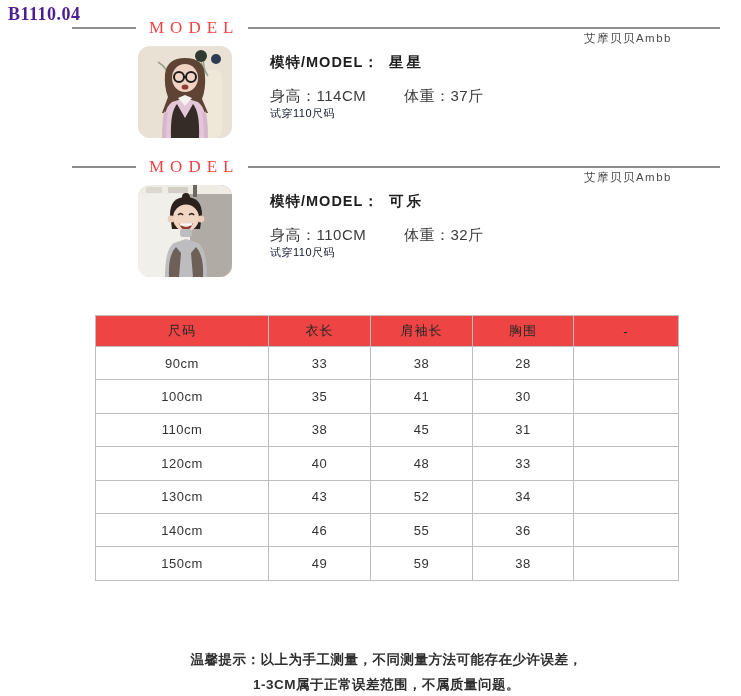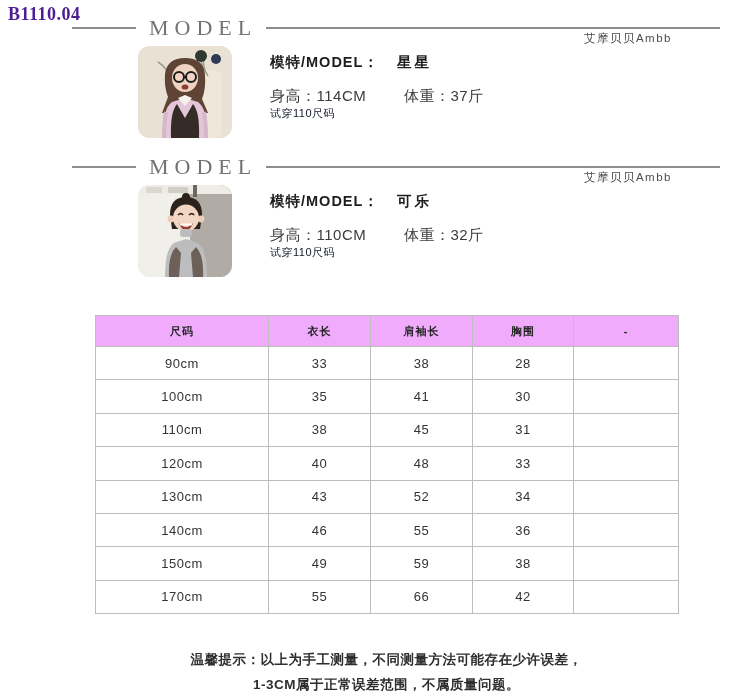--- a/index.html
+++ b/index.html
@@ -22,50 +22,50 @@
   .header-row{
     position:absolute;left:72px;top:19px;width:648px;height:18px;
     display:flex;align-items:center;
   }
   .rule{height:2px;background:#8d8d8d;}
   .rule-left{width:64px;}
   .rule-right{flex:1;}
   .model-title{
     margin:0 9px 0 13px;
     font-family:"Liberation Serif","DejaVu Serif",serif;
-    font-size:22px;font-weight:500;color:#737373;letter-spacing:6px;
+    font-size:17px;font-weight:500;color:#ef4444;letter-spacing:6px;
     white-space:nowrap;
   }
   .brand{
     position:absolute;right:69px;top:31px;
     font-size:11.5px;color:#4c4c4c;letter-spacing:1.5px;white-space:nowrap;
   }
   .photo{
     position:absolute;left:138px;top:46px;width:94px;height:92px;
     border-radius:12px;overflow:hidden;background:#e9e3d6;
   }
   .photo svg{display:block;}
   .model-info{position:absolute;left:270px;top:53px;}
   .model-name-line{font-size:14.5px;font-weight:bold;color:#1d1d1d;letter-spacing:1px;}
-  .model-name{margin-left:18px;letter-spacing:3px;}
+  .model-name{margin-left:10px;letter-spacing:3px;}
   .stats-line{margin-top:15px;font-size:15px;color:#3b3b3b;letter-spacing:.5px;}
   .stat-weight{margin-left:33px;}
   .fit-line{font-size:11px;color:#0f172a;letter-spacing:.5px;}
   
   .size-table{
     position:absolute;left:95px;top:315px;width:583px;
     border-collapse:collapse;table-layout:fixed;
     font-size:13px;color:#333;
   }
   .size-table th,.size-table td{
     border:1px solid #bdbdbd;text-align:center;padding:0;
     font-family:"Liberation Sans","DejaVu Sans",sans-serif;
   }
   .size-table th{
-    height:30px;background:#f0abfc;font-weight:bold;font-size:11px;color:#262626;
+    height:30px;background:#ef4444;font-weight:normal;font-size:13px;color:#262626;
     letter-spacing:1px;
   }
   .size-table td{height:32.4px;letter-spacing:.5px;}
   
   .note{
     position:absolute;left:95px;top:647px;width:583px;
     text-align:center;font-weight:bold;font-size:13.5px;color:#2e2e2e;
     line-height:25px;letter-spacing:.5px;
   }
 </style>
@@ -232,26 +232,19 @@
         <td>36</td>
         <td></td>
       </tr>
       <tr>
         <td>150cm</td>
         <td>49</td>
         <td>59</td>
         <td>38</td>
         <td></td>
       </tr>
-      <tr>
-        <td>170cm</td>
-        <td>55</td>
-        <td>66</td>
-        <td>42</td>
-        <td></td>
-      </tr>
     </tbody>
 </table>
 
 <div class="note">
   <div>温馨提示：以上为手工测量，不同测量方法可能存在少许误差，</div>
   <div>1-3CM属于正常误差范围，不属质量问题。</div>
 </div>
 
 </body></html>

